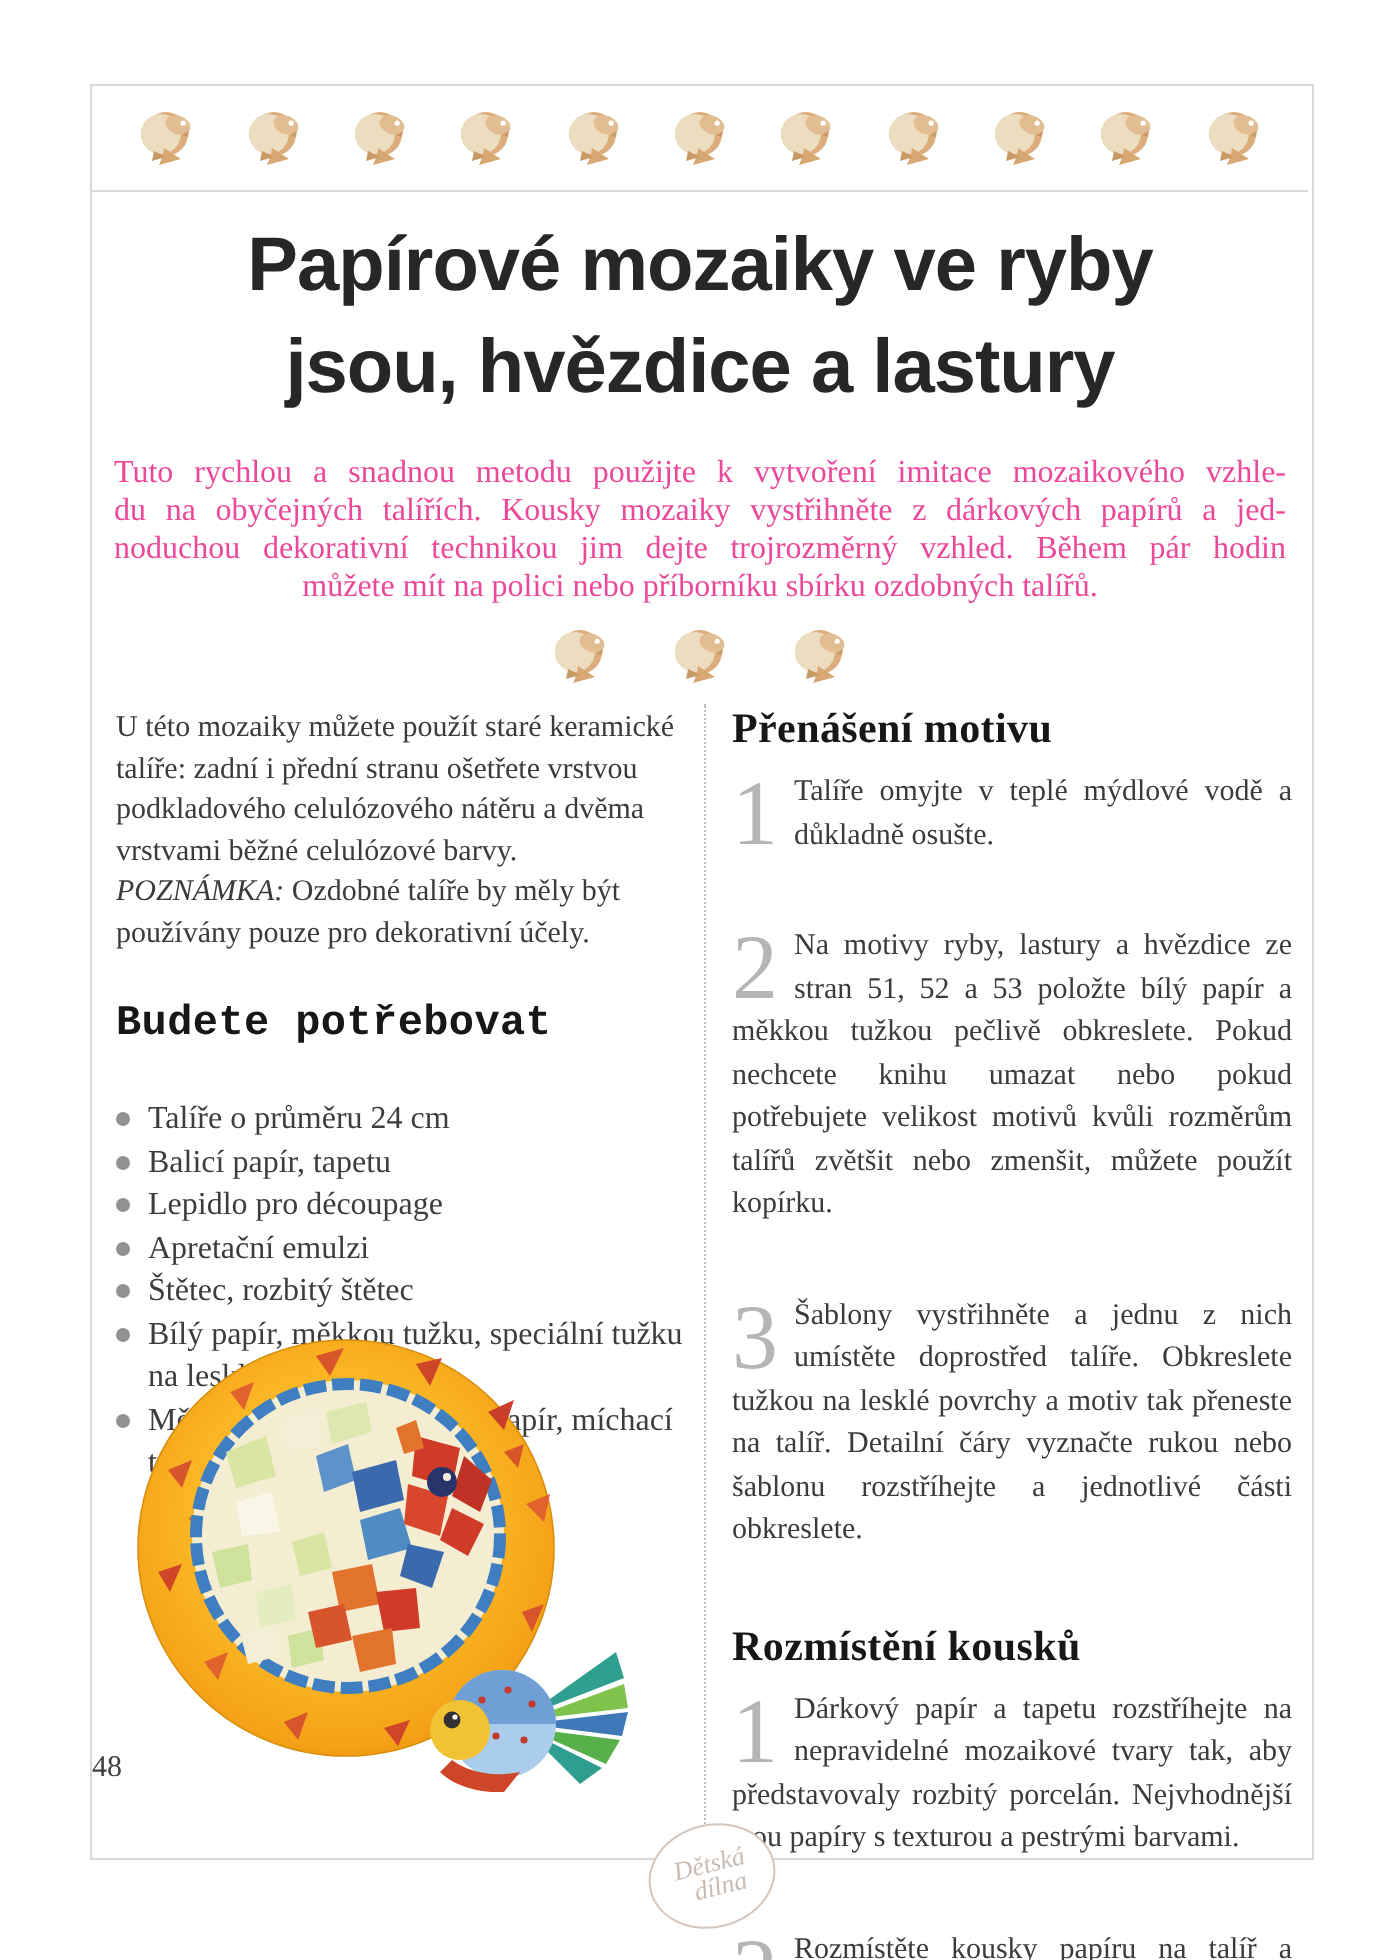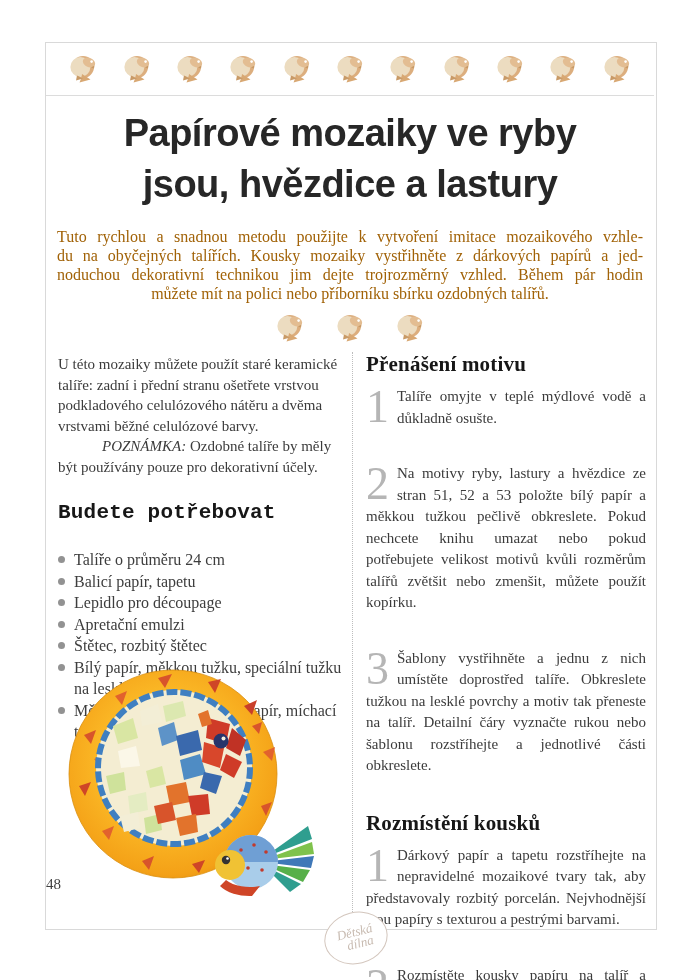--- a/index.html
+++ b/index.html
@@ -21,38 +21,38 @@
   .fish{width:32px;height:32px;display:block;}
   
   .title{
     position:absolute;left:50px;top:108px;width:600px;text-align:center;
     font-family:"Liberation Sans","DejaVu Sans",sans-serif;font-weight:bold;
     font-size:38px;line-height:51px;color:#272727;letter-spacing:-0.5px;
   }
   
   .intro{
     position:absolute;left:57px;top:227px;width:586px;
-    font-size:16px;line-height:19px;color:#a16207;
+    font-size:16px;line-height:19px;color:#ec4899;
   }
   .intro-line{text-align:justify;text-align-last:justify;}
   .intro-line.center{text-align:center;text-align-last:center;}
   
   .mid-fish{
     position:absolute;left:50px;top:311px;width:600px;height:34px;
     display:flex;align-items:center;justify-content:center;gap:28px;
   }
   
   .col-divider{
     position:absolute;left:352px;top:352px;height:562px;width:0;
     border-left:1px dotted #bdbdbd;
   }
   .left-col{position:absolute;left:58px;top:354px;width:288px;}
   .right-col{position:absolute;left:366px;top:352px;width:280px;}
   .body-p{font-size:15px;line-height:20.5px;text-align:left;margin:0 0 10px 0;}
-  .body-p em{margin-left:44px;}
+  .body-p em{}
   h2.sec{
     font-size:21px;line-height:24px;font-weight:bold;color:#171717;
     margin:0;font-family:"Liberation Serif","DejaVu Serif",serif;
     letter-spacing:0.2px;
   }
   .left-col h2.sec{margin:24px 0 24px 0;font-family:Liberation Mono, monospace;}
   .right-col h2.sec{margin:0 0 10px 0;}
   
   ul.materials{list-style:none;margin:0;padding:0;font-size:16px;line-height:21.5px;color:#3d3d3d;}
   ul.materials li{position:relative;padding-left:16px;margin:0;}

